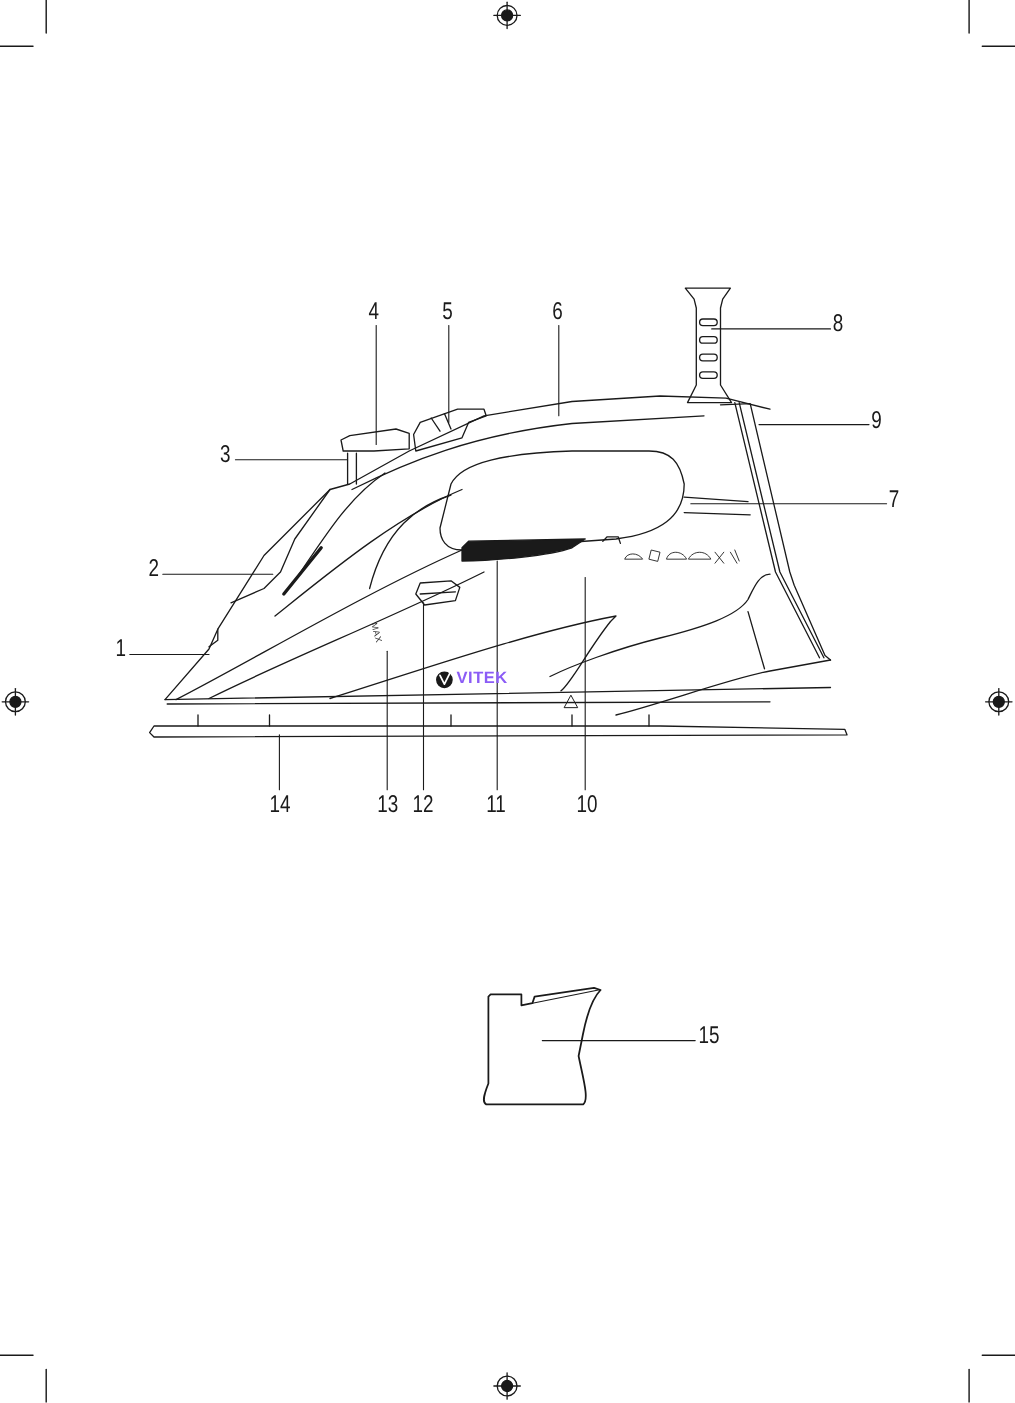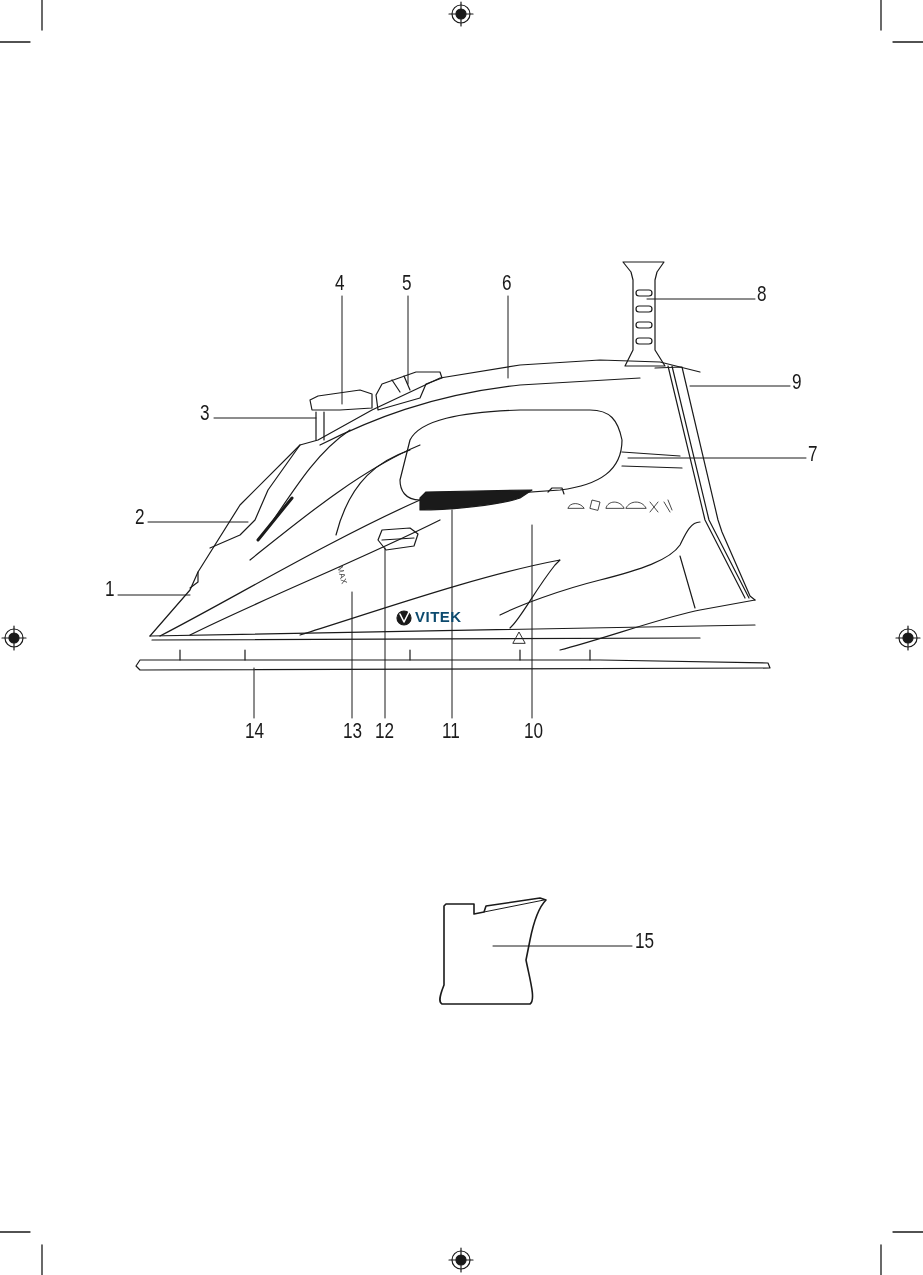--- a/index.html
+++ b/index.html
@@ -1,20 +1,20 @@
 <!DOCTYPE html>
 <html><head>
 <meta charset="utf-8">
 <style>
   html,body{margin:0;padding:0;background:#ffffff;}
   body{width:923px;height:1275px;position:relative;overflow:hidden;font-family:"Liberation Sans",sans-serif;}
   .page{position:absolute;left:0;top:0;width:923px;height:1275px;}
   svg{position:absolute;left:0;top:0;}
   .callout{position:absolute;font-family:"Liberation Sans Narrow","Liberation Sans",sans-serif;font-size:22px;color:#1a1a1a;transform:scaleX(0.78);transform-origin:left top;line-height:1;letter-spacing:0;}
-  .brand{position:absolute;left:415px;top:608px;font-family:"Liberation Sans",sans-serif;font-weight:bold;font-size:15px;color:#0c4a6e;letter-spacing:0.5px;}
+  .brand{position:absolute;left:415px;top:608px;font-family:"Liberation Sans",sans-serif;font-weight:bold;font-size:15px;color:#8b5cf6;letter-spacing:0.5px;}
   .max{position:absolute;left:344px;top:565px;font-size:8px;color:#333;transform:rotate(75deg);transform-origin:left top;letter-spacing:0.5px;}
 </style>
 </head>
 <body>
 
 <div class="page">
 
   <svg width="923" height="1275" viewBox="0 0 923 1275">
     <g fill="none" stroke="#1a1a1a" stroke-width="1.2" stroke-linecap="round" stroke-linejoin="round">
 

